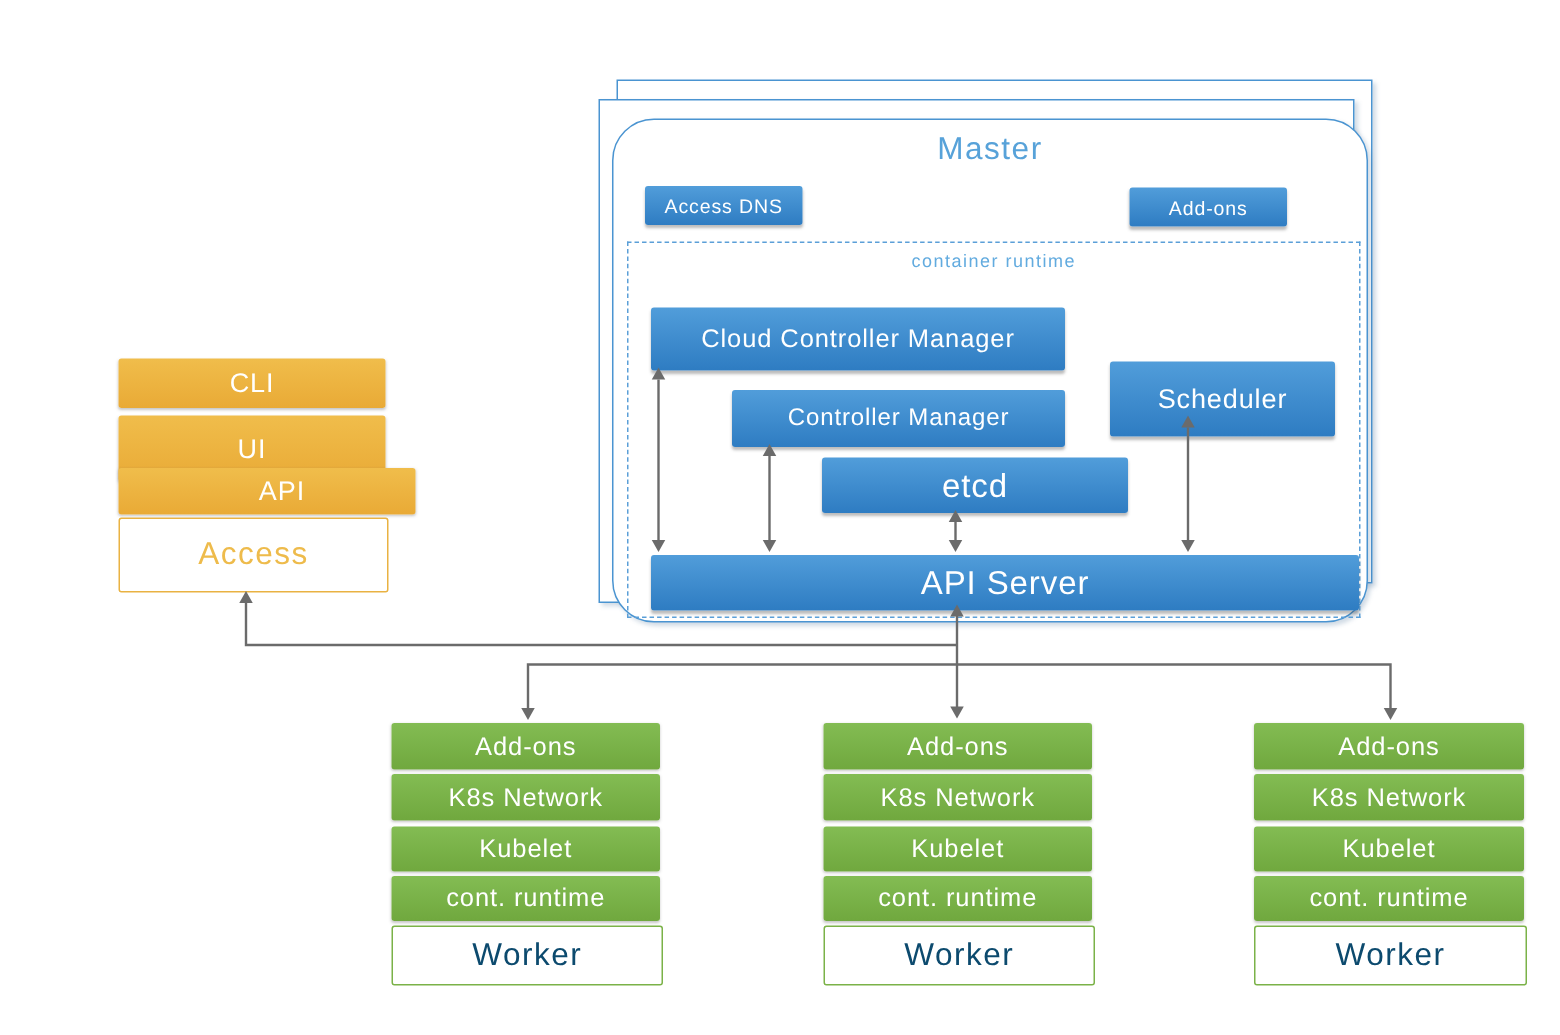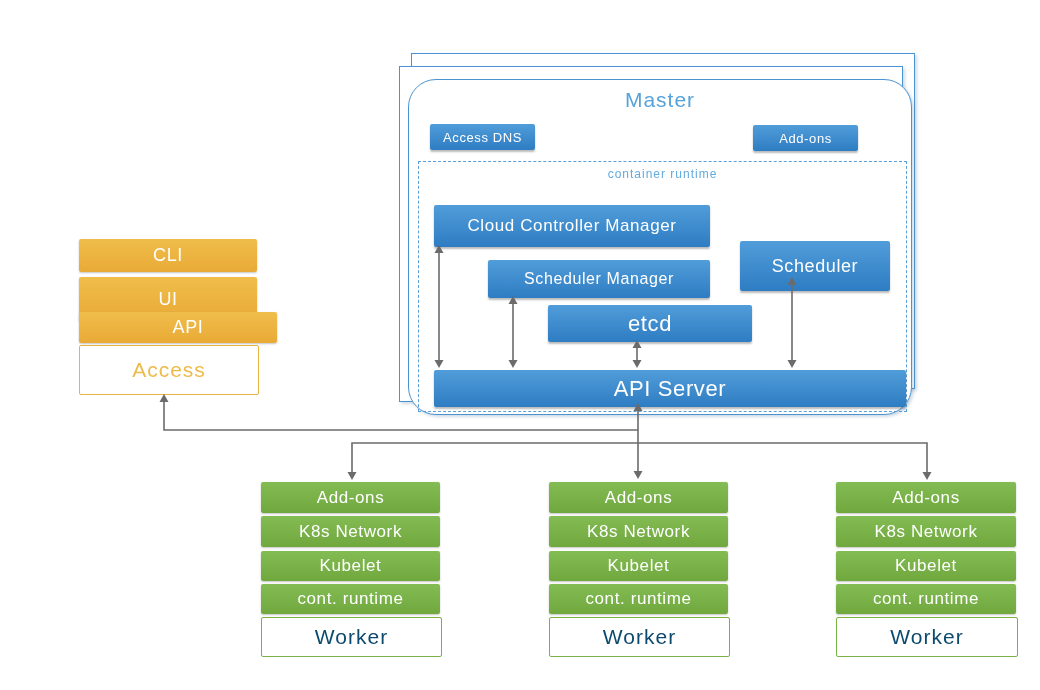--- a/index.html
+++ b/index.html
@@ -62,21 +62,21 @@
   <div class="layer" style="left:408px;top:79px;width:502px;height:334px;border-radius:28px;">
     <div class="master-title">Master</div>
 
     <div class="box blue" style="left:21px;top:44px;width:105px;height:26px;font-size:13px;">Access DNS</div>
     <div class="box blue" style="left:344px;top:45px;width:105px;height:26px;font-size:13px;">Add-ons</div>
 
     <div class="dashed-box" style="left:9px;top:81px;width:487px;height:249px;">
       <div class="cr-title">container runtime</div>
 
       <div class="box blue" style="left:15px;top:43px;width:276px;height:42px;font-size:17px;">Cloud Controller Manager</div>
-      <div class="box blue" style="left:69px;top:98px;width:222px;height:38px;font-size:16px;">Scheduler Manager</div>
+      <div class="box blue" style="left:69px;top:98px;width:222px;height:38px;font-size:16px;">Controller Manager</div>
       <div class="box blue" style="left:321px;top:79px;width:150px;height:50px;font-size:18px;">Scheduler</div>
       <div class="box blue" style="left:129px;top:143px;width:204px;height:37px;font-size:22px;">etcd</div>
       <div class="box blue" style="left:15px;top:208px;width:472px;height:37px;font-size:22px;">API Server</div>
     </div>
   </div>
 
   <div>
     <div class="box amber" style="left:79px;top:239px;width:178px;height:33px;font-size:18px;">CLI</div>
     <div class="box amber" style="left:79px;top:277px;width:178px;height:44px;font-size:18px;">UI</div>
     <div class="box amber" style="left:79px;top:312px;width:178px;height:31px;font-size:18px;padding-left:20px;">API</div>

